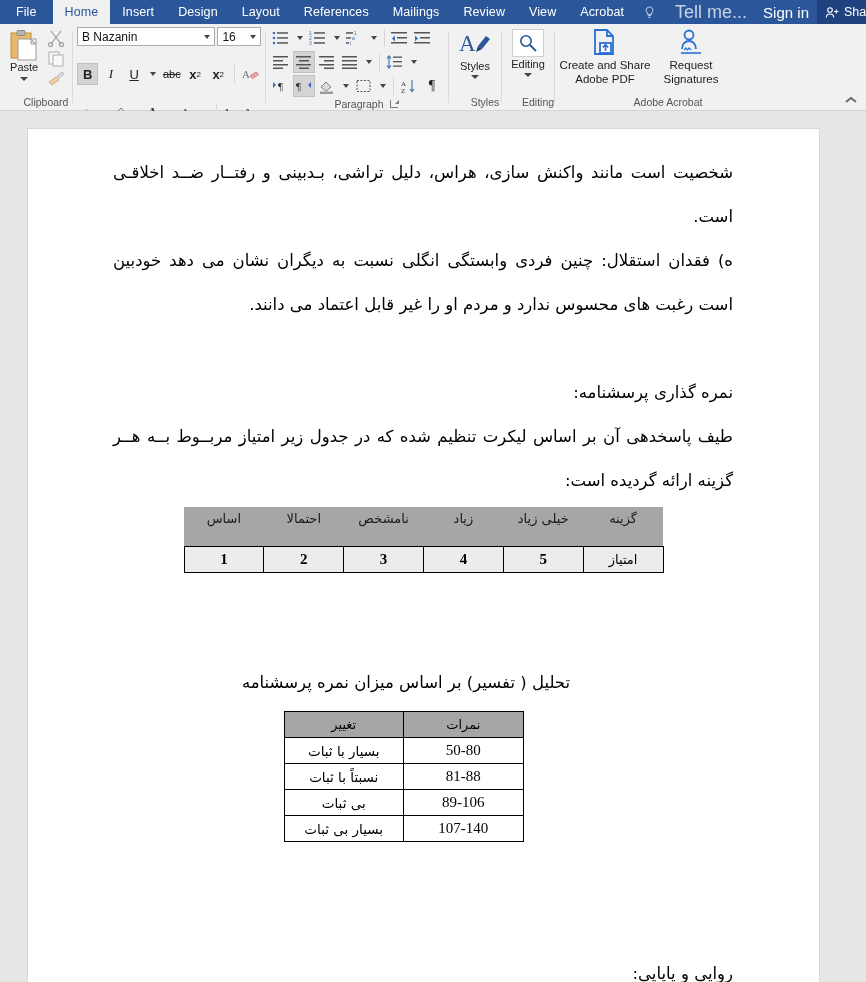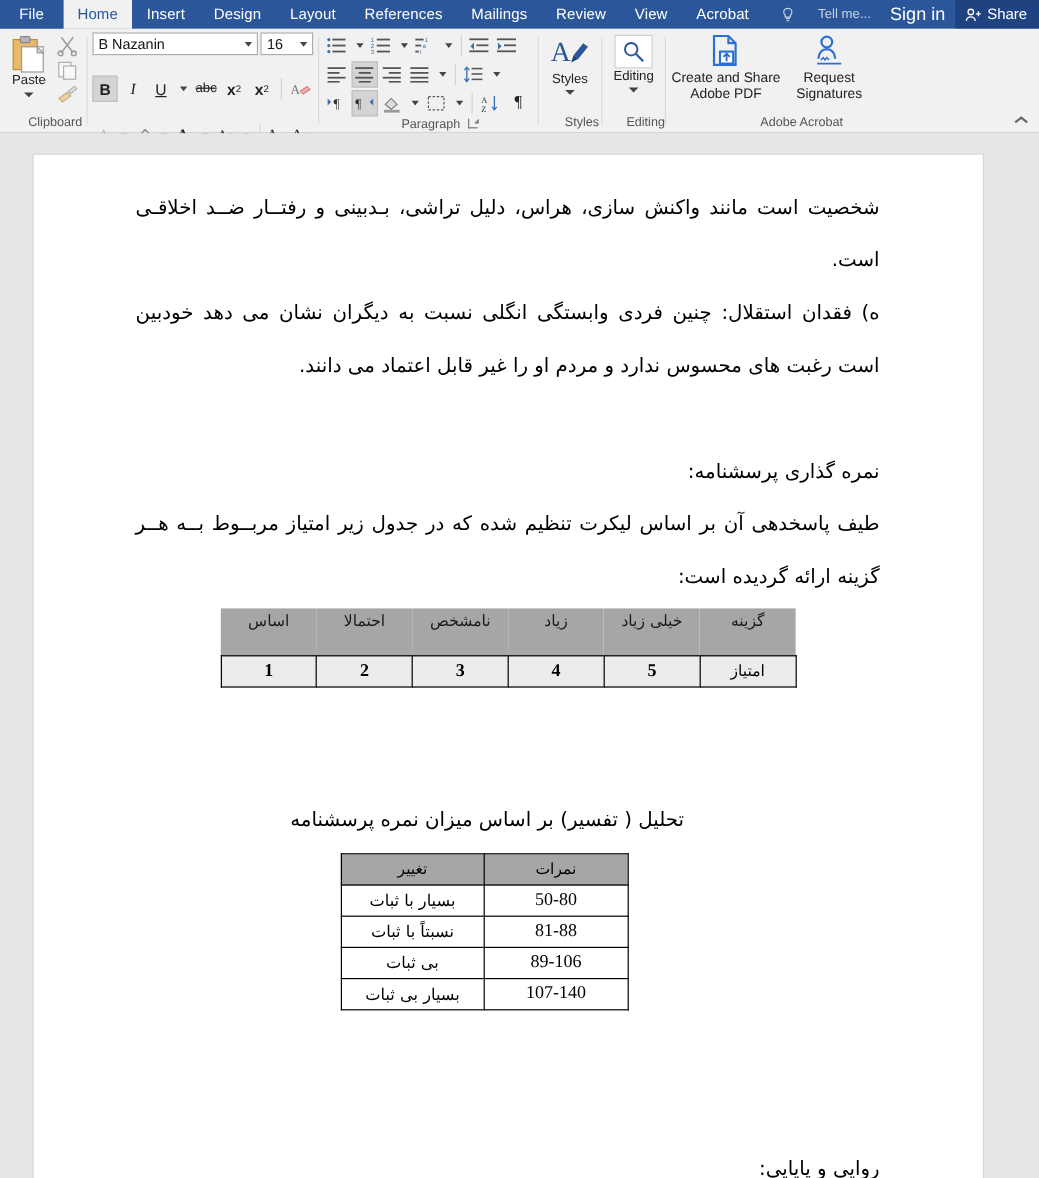--- a/index.html
+++ b/index.html
@@ -17,21 +17,21 @@
   .tab{
     display:flex;align-items:center;padding:0 12px;
     font-size:12.5px;color:#ffffff;letter-spacing:.1px;cursor:default;
     white-space:nowrap;
   }
   .tab.file{background:#2b579a;padding:0 16px;}
   .tab.active{background:#f1f1f1;color:#2b579a;}
   .tabbar-right{margin-left:auto;display:flex;align-items:stretch;}
   .tellme{
     display:flex;align-items:center;gap:20px;padding:0 8px;
-    font-size:11px;color:#c7d3e5;white-space:nowrap;
+    font-size:18px;color:#c7d3e5;white-space:nowrap;
   }
   .signin{display:flex;align-items:center;padding:0 8px;font-size:15px;color:#fff;white-space:nowrap;}
   .sharebtn{
     display:flex;align-items:center;gap:5px;padding:0 10px 0 8px;
     background:#1f4281;font-size:12.5px;color:#fff;white-space:nowrap;
   }
   .bulb{width:11px;height:13px;display:block;}
   
   .ribbon{
     position:relative;height:86px;background:#f1f1f1;

